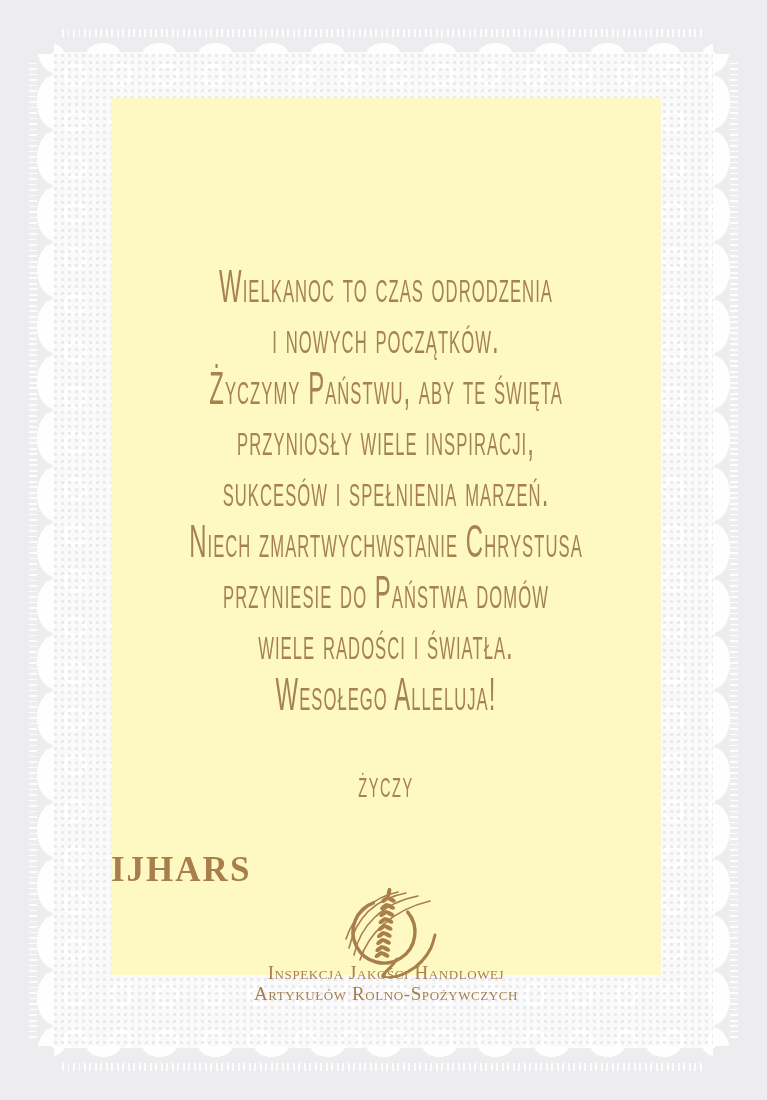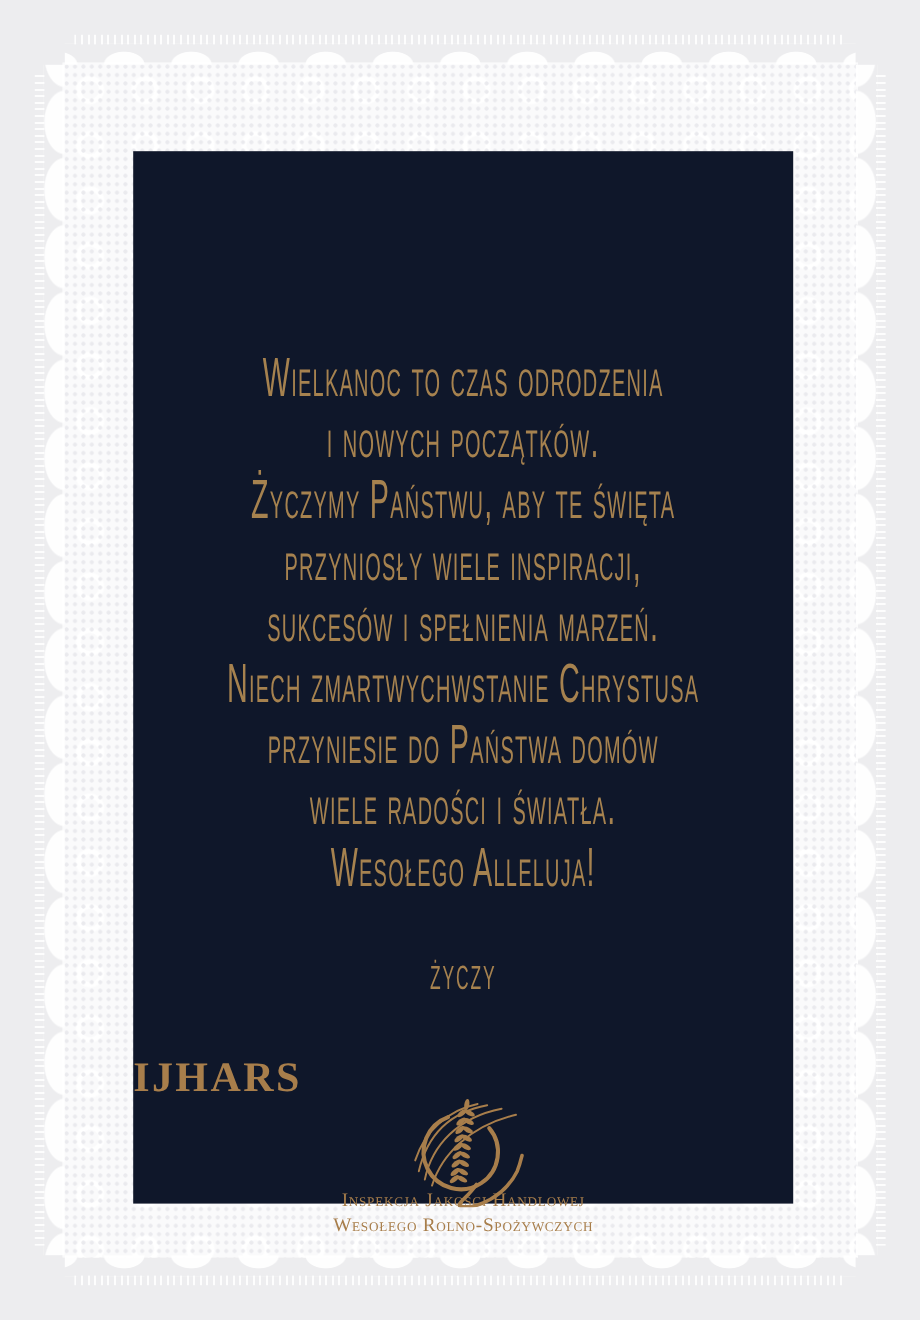--- a/index.html
+++ b/index.html
@@ -52,22 +52,22 @@
     top:62px; bottom:62px; left:29px; width:8px;
     background:repeating-linear-gradient(0deg, #ffffff 0 1.6px, rgba(255,255,255,0) 1.6px 5.5px);
   }
   .fringe-right {
     top:62px; bottom:62px; right:29px; width:8px;
     background:repeating-linear-gradient(0deg, #ffffff 0 1.6px, rgba(255,255,255,0) 1.6px 5.5px);
   }
 
   
   .panel {
-    position:absolute; left:111px; top:126px; width:550px; height:877px;
-    background:#0f172a;
+    position:absolute; left:111px; top:98px; width:550px; height:877px;
+    background:#fef9c3;
   }
 
   
   .greeting {
     position:absolute; top:163px; left:50%; width:1100px; margin-left:-550px;
     transform:scaleX(0.52); transform-origin:50% 0;
     text-align:center; color:#a6824f;
     font-size:46px; line-height:51px; letter-spacing:2px;
     font-variant:small-caps;
   }
@@ -88,21 +88,21 @@
     font-family:"Liberation Serif", serif;
     font-size:35px; line-height:40px; letter-spacing:2px; font-weight:bold;
   }
   .wheat {
     position:absolute; top:788px; left:50%; margin-left:-52px;
   }
   .org {
     position:absolute; top:864px; left:0; width:550px;
     text-align:center; color:#a87e4b;
     font-family:"Liberation Serif", serif;
-    font-size:16px; line-height:21px; letter-spacing:0.6px;
+    font-size:19px; line-height:21px; letter-spacing:0.6px;
     font-variant:small-caps; white-space:nowrap;
   }
 </style>
 </head>
 <body>
 
 <div class="card">
 
   <div class="lace-band"></div>
   <div class="scallop scallop-top"></div>
@@ -166,17 +166,17 @@
         <use href="#grain" transform="translate(52.6,55.6) rotate(28)"></use>
         <use href="#grain" transform="translate(45.4,62.6) rotate(-38)"></use>
         <use href="#grain" transform="translate(51.8,62.6) rotate(28)"></use>
         <use href="#grain" transform="translate(44.7,68.6) rotate(-38)"></use>
         <use href="#grain" transform="translate(51.1,68.6) rotate(28)"></use>
       </g>
     </svg>
 
     <div class="org">
       <div>Inspekcja Jakości Handlowej</div>
-      <div>Wesołego Rolno-Spożywczych</div>
+      <div>Artykułów Rolno-Spożywczych</div>
     </div>
 
   </div>
 </div>
 
 </body></html>

